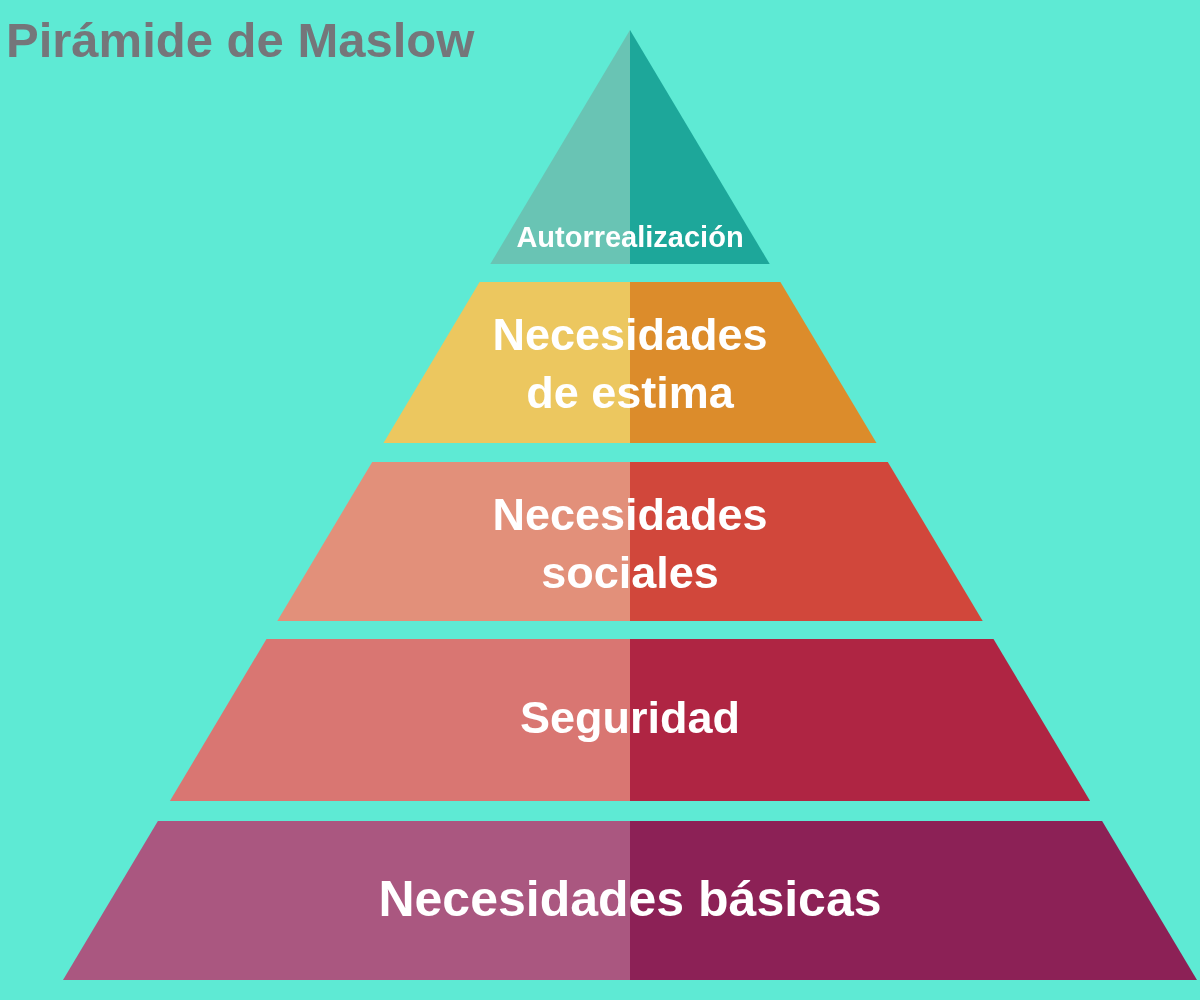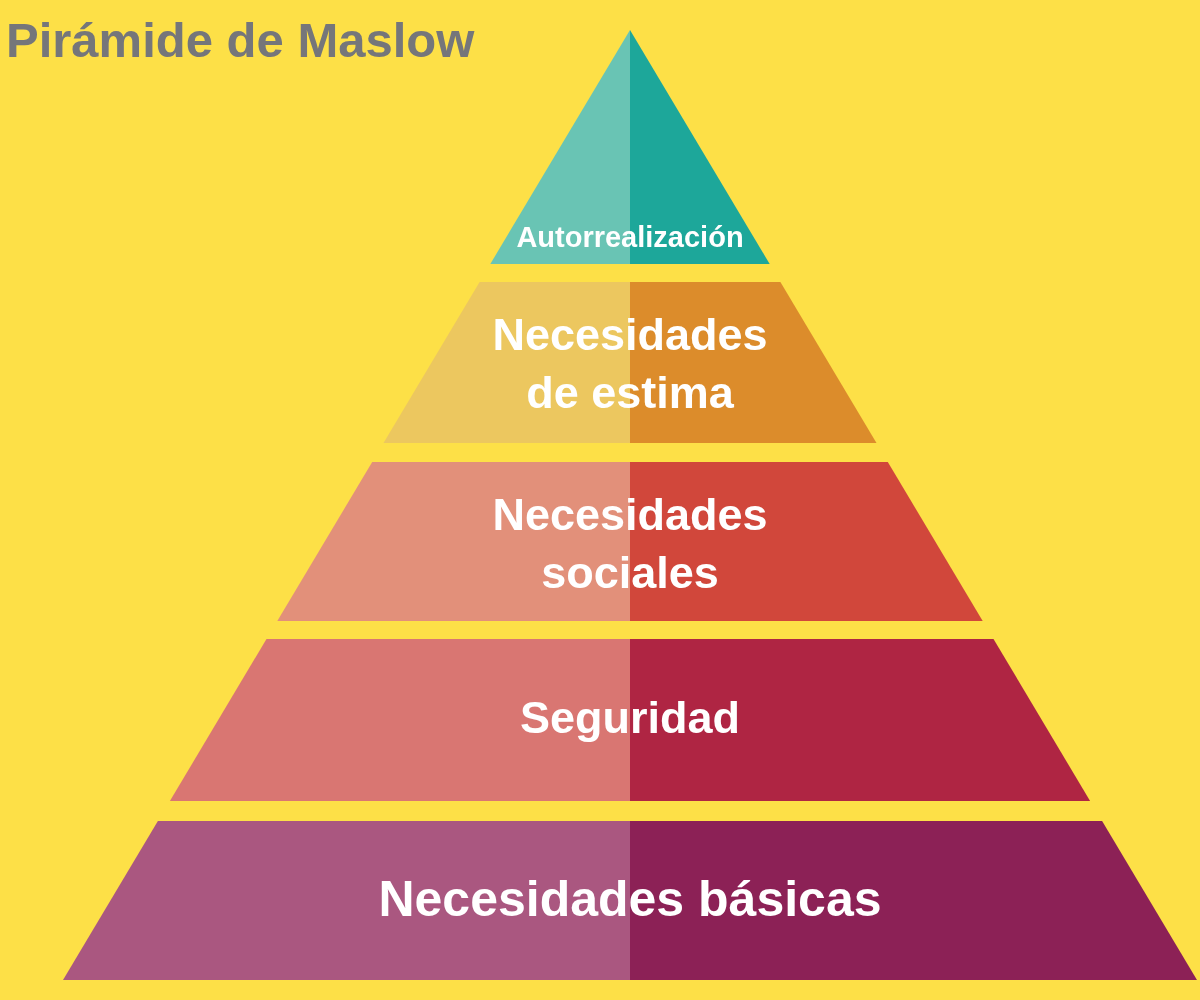--- a/index.html
+++ b/index.html
@@ -5,21 +5,21 @@
   html, body {
     margin: 0;
     padding: 0;
     background: #FFFFFF;
     font-family: "Liberation Sans", sans-serif;
   }
   .stage {
     position: relative;
     width: 1200px;
     height: 1000px;
-    background: #fde047;
+    background: #5eead4;
     overflow: hidden;
   }
   .title {
     position: absolute;
     left: 6px;
     top: 12px;
     font-size: 49px;
     font-weight: bold;
     letter-spacing: 0px;
     color: #75767A;

